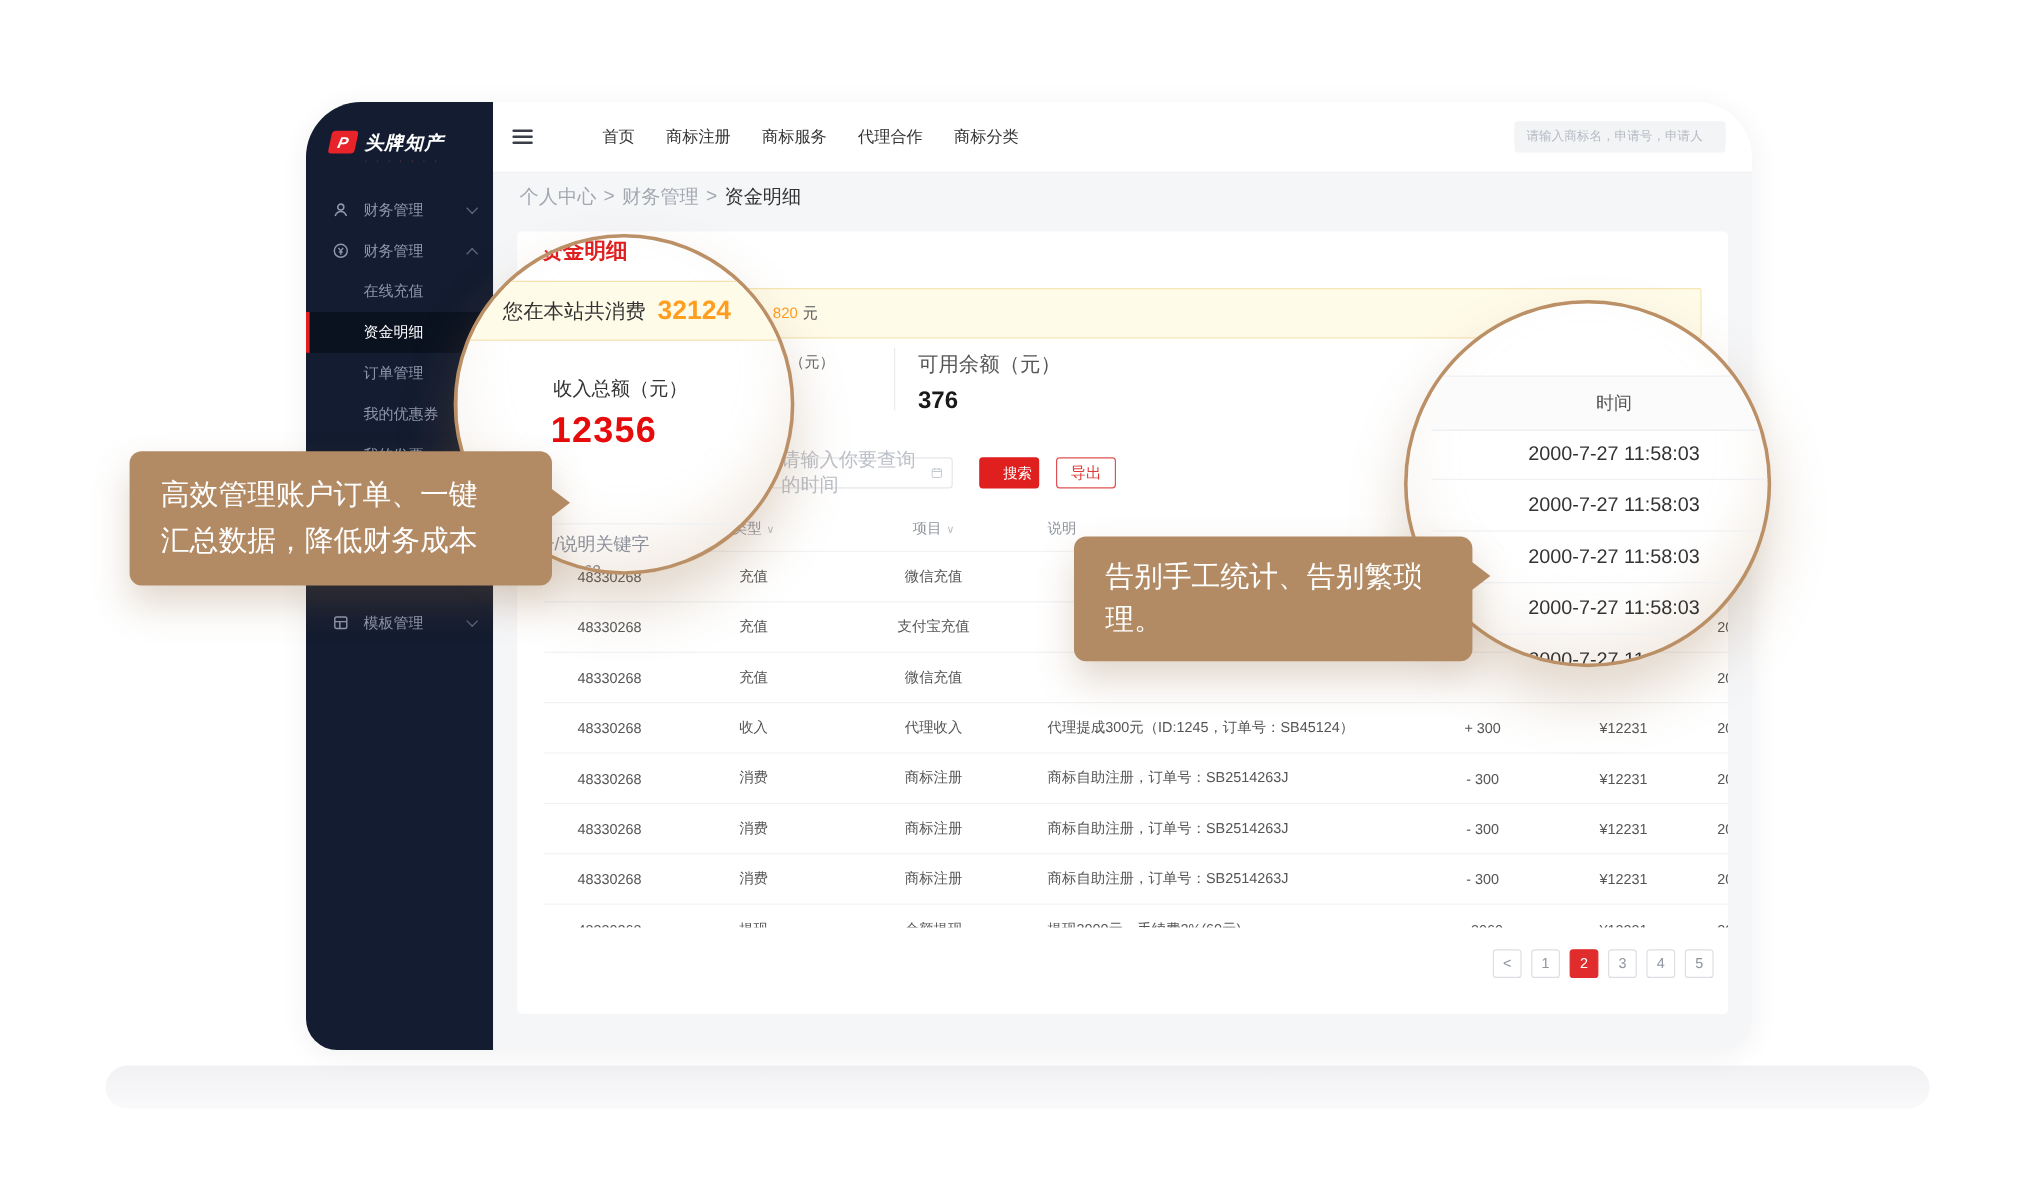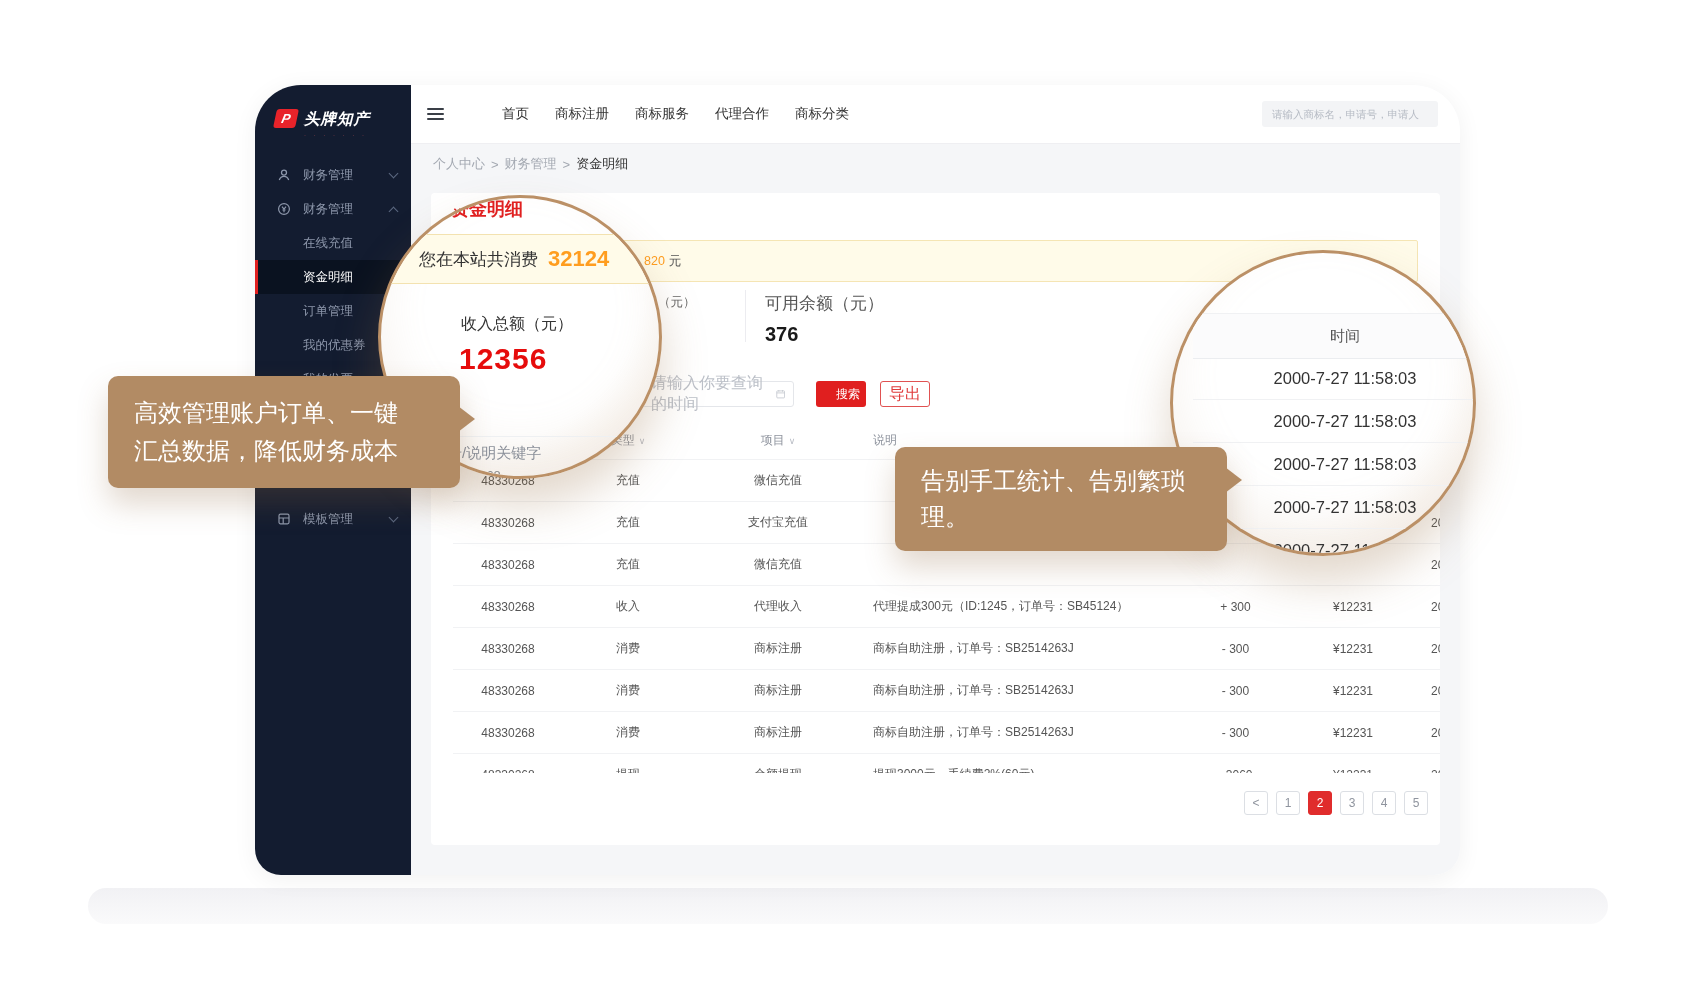--- a/index.html
+++ b/index.html
@@ -33,21 +33,21 @@
   .main{position:absolute;left:156px;top:0;right:0;bottom:0;background:#f5f6f8;}
   .navbar{height:58px;background:#fff;border-bottom:1px solid #efeff2;display:flex;align-items:center;}
   .burger{margin-left:16px;width:17px;display:flex;flex-direction:column;gap:3px;}
   .burger i{height:2px;background:#3a3f47;border-radius:1px;}
   .tabs{display:flex;gap:26px;margin-left:58px;font-size:13.5px;color:#333;}
   .tabs .tab{cursor:pointer;}
   .nav-search{margin-left:auto;margin-right:22px;width:156px;height:26px;background:#f3f4f6;
               border:none;border-radius:3px;font-size:10.5px;color:#9aa0aa;padding:0 10px;outline:none;
               font-family:"Liberation Sans",sans-serif;}
   .nav-search::placeholder{color:#b6bbc4;}
-  .crumbs{height:40px;display:flex;align-items:center;padding-left:22px;font-size:13px;color:#a3a8b1;gap:6px;}
+  .crumbs{height:40px;display:flex;align-items:center;padding-left:22px;font-size:16px;color:#a3a8b1;gap:6px;}
   .crumbs .last{color:#333;}
   
   .content{position:absolute;left:20px;right:20px;top:108px;height:652px;background:#fff;border-radius:4px;}
   .page-tab{position:absolute;left:22px;top:14px;font-size:14px;font-weight:bold;color:#e02020;}
   .banner{position:absolute;left:22px;right:22px;top:47px;height:42px;background:#fffbe9;
           border:1px solid #f5e5b4;border-radius:2px;box-sizing:border-box;display:flex;
           align-items:center;padding-left:190px;font-size:12.5px;color:#555;}
   .banner .amt{color:#ff9d1f;margin-right:4px;}
   .stats{position:absolute;top:95px;left:22px;right:22px;height:60px;}
   .stat-frag{position:absolute;left:205px;top:6px;font-size:12.5px;color:#666;}
@@ -55,21 +55,21 @@
   .stat-r{position:absolute;left:312px;top:4px;}
   .stat-r .sl{font-size:17px;color:#555;}
   .stat-r .sv{font-size:20px;font-weight:bold;color:#1a1a1a;margin-top:8px;}
   .filter{position:absolute;top:188px;left:22px;right:22px;height:28px;}
   .date-inp{position:absolute;left:189px;top:0;width:152px;height:26px;border:1px solid #e4e6ea;
             border-radius:3px;box-sizing:border-box;display:flex;align-items:center;
             padding:0 8px;font-size:16px;color:#bcc0c8;justify-content:space-between;background:#fff;}
   .btn-search{position:absolute;left:363px;top:0;width:50px;height:26px;background:#e01f1f;color:#fff;
               font-size:12px;border:none;border-radius:3px;cursor:pointer;font-family:inherit;text-align:right;}
   .btn-export{position:absolute;left:427px;top:0;width:50px;height:26px;background:#fff;color:#e03b3b;
-              font-size:16px;border:1px solid #e05252;border-radius:3px;cursor:pointer;font-family:inherit;}
+              font-size:13px;border:1px solid #e05252;border-radius:3px;cursor:pointer;font-family:inherit;}
   .table-wrap{position:absolute;top:228px;left:22px;right:0;height:352px;overflow:hidden;}
   table{border-collapse:collapse;table-layout:fixed;width:1095px;}
   col.c0{width:110px}col.c1{width:130px}col.c2{width:170px}col.c3{width:320px}
   col.c4{width:105px}col.c5{width:130px}col.c6{width:130px}
   th{font-weight:normal;color:#8f949e;font-size:12px;height:36px;text-align:center;}
   td{height:39px;font-size:12px;color:#555;text-align:center;border-top:1px solid #f1f2f4;}
   th.desc,td.desc{text-align:left;padding-left:10px;}
   th.time,td.time{text-align:left;padding-left:13px;white-space:nowrap;}
   .caret{font-size:9px;color:#b8bcc4;margin-left:4px;}
   .pagination{position:absolute;right:12px;top:598px;display:flex;gap:8px;}

